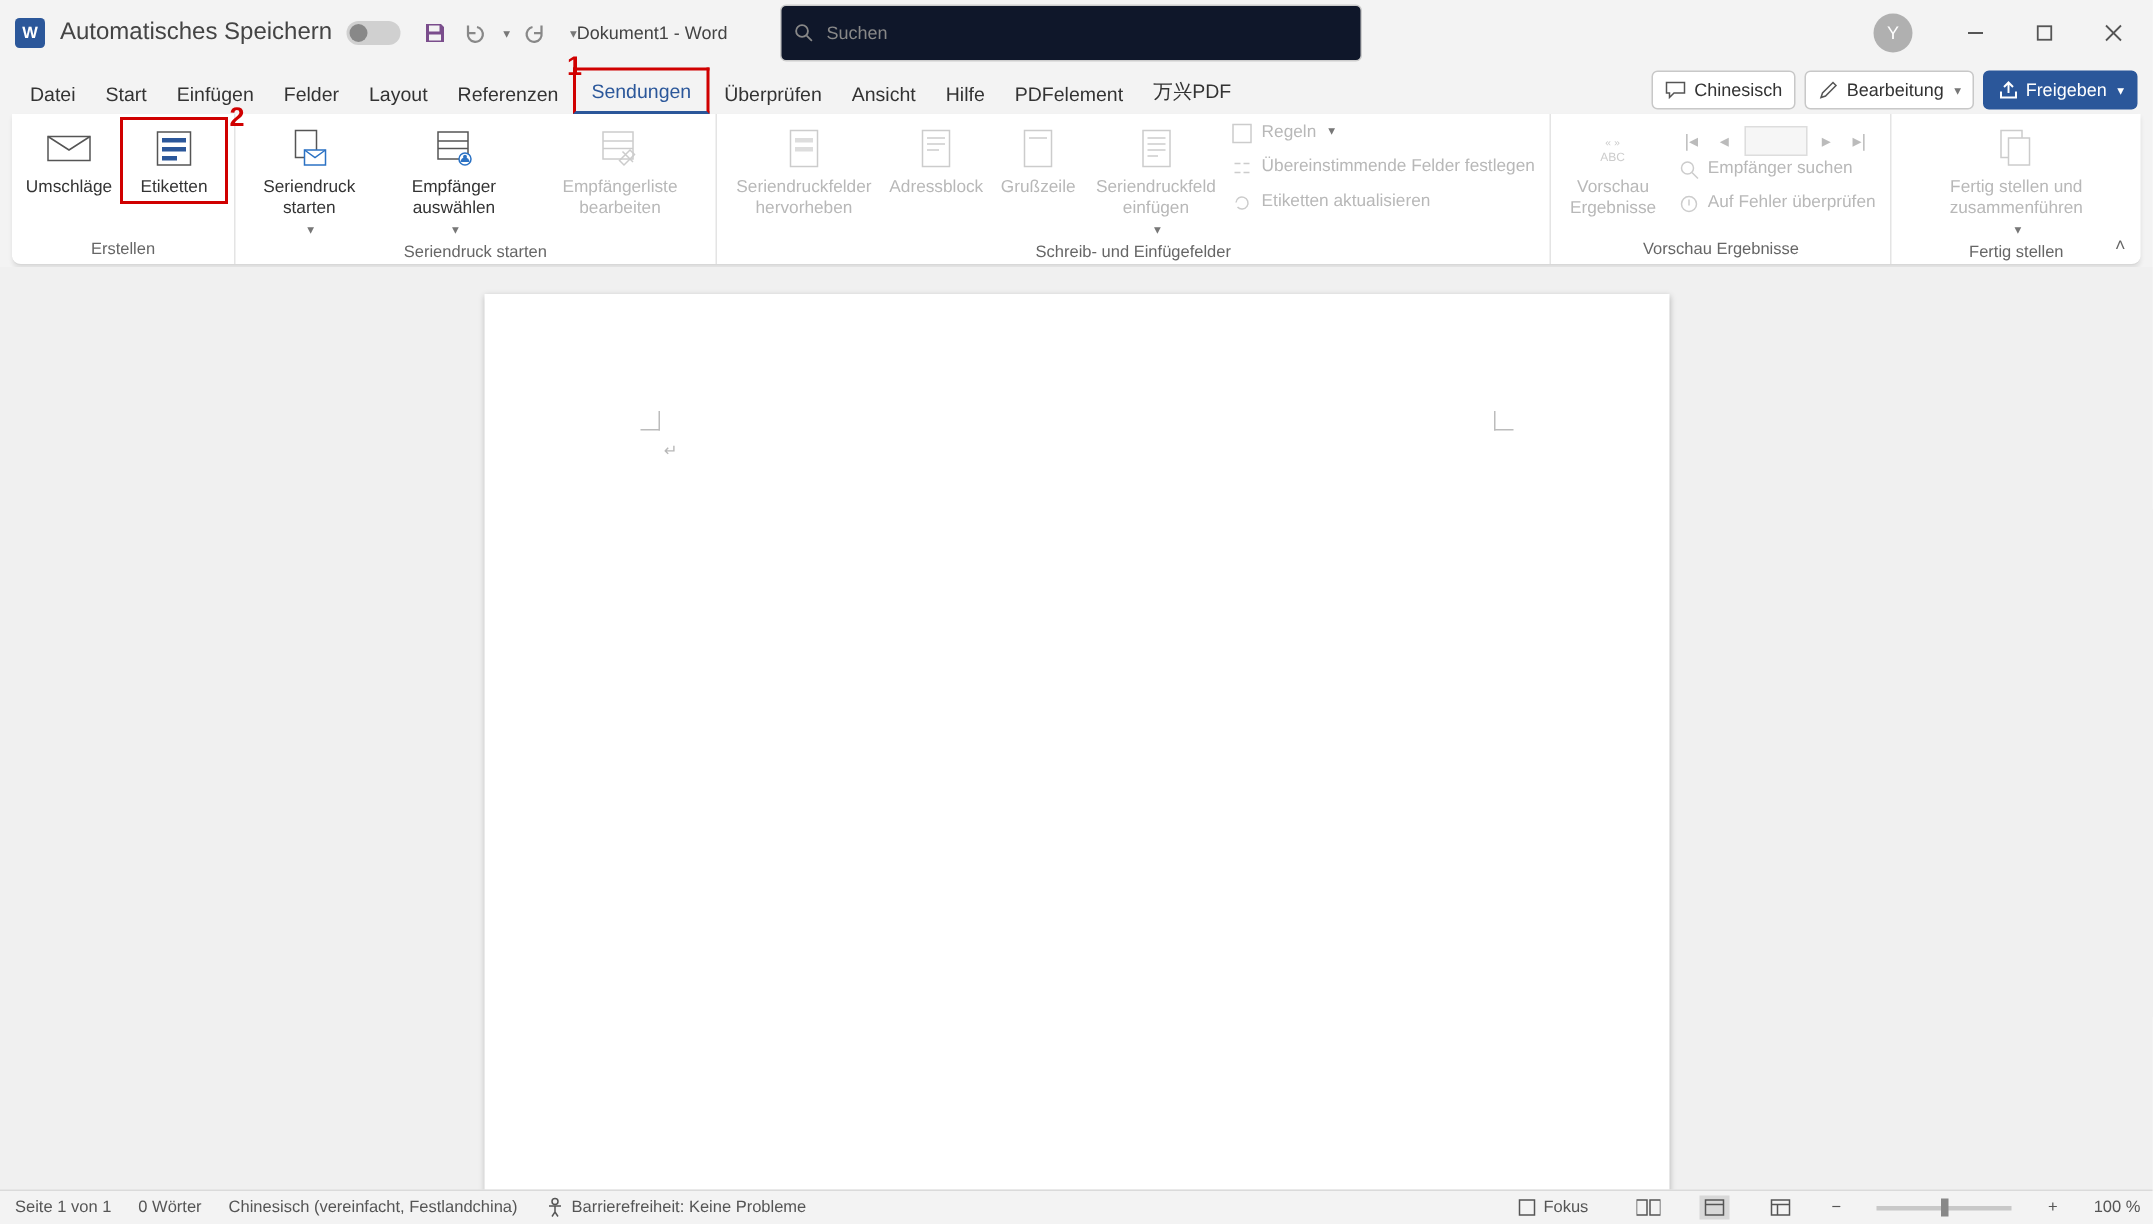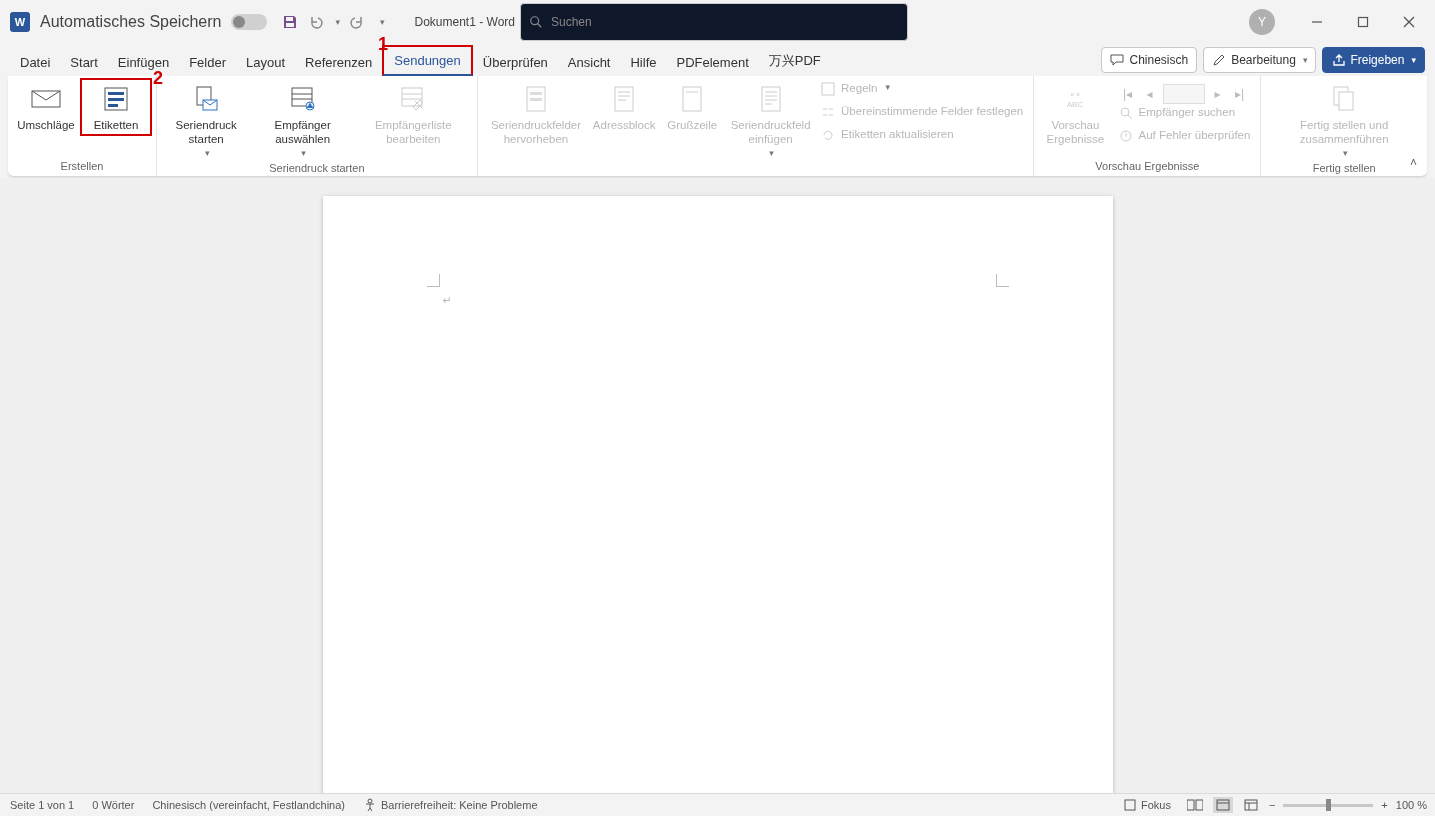--- a/index.html
+++ b/index.html
@@ -3,21 +3,21 @@
 <meta charset="utf-8">
 <style>
 html,body{margin:0;padding:0;width:1435px;height:816px;font-family:"Segoe UI",Arial,sans-serif;font-size:12px;color:#333;background:#f3f3f3;overflow:hidden}
 .titlebar{height:44px;background:#f3f3f3;display:flex;align-items:center;padding:0 6px;position:relative}
 .word-icon{width:20px;height:20px;background:#2b579a;border-radius:3px;display:flex;align-items:center;justify-content:center;color:#fff;font-weight:bold;font-size:11px;margin:0 10px 0 4px}
 .autosave-lbl{font-size:16px;color:#444}
 .toggle{width:36px;height:16px;border-radius:10px;background:#d0d0d0;margin:0 10px;position:relative}
 .toggle::after{content:"";position:absolute;width:12px;height:12px;border-radius:50%;background:#888;top:2px;left:2px}
 .qat{display:flex;align-items:center;gap:8px;margin-left:4px}
 .qat-btn{width:18px;height:18px;display:flex;align-items:center;justify-content:center;color:#7a4d8c;cursor:pointer}
-.doc-title{margin-left:30px;font-size:12px;color:#444}
+.doc-title{font-size:12px;color:#444}
 .searchbox{position:absolute;left:520px;width:370px;height:28px;border:1px solid #ccc;border-radius:4px;background:#0f172a;display:flex;align-items:center;padding:4px 8px;color:#888}
 .searchbox svg{margin-right:8px}
 .winbtns{position:absolute;right:4px;display:flex;align-items:center;gap:2px}
 .avatar{width:26px;height:26px;border-radius:50%;background:#b0b0b0;color:#fff;display:flex;align-items:center;justify-content:center;font-size:12px;margin-right:18px}
 .winbtn{width:44px;height:30px;display:flex;align-items:center;justify-content:center;color:#555}
 .tabsrow{height:32px;background:#f3f3f3;display:flex;align-items:flex-end;padding:0 10px;position:relative}
 .tab{padding:6px 10px;font-size:13px;color:#333;cursor:pointer}
 .tab.active{color:#2b579a;border-bottom:2px solid #2b579a}
 .redbox{border:2px solid #d00000}
 .annot{position:absolute;color:#d00000;font-weight:bold;font-size:18px;z-index:50}
@@ -36,21 +36,21 @@
 .smallbtn.disabled{color:#b8b8b8}
 .navset{display:flex;align-items:center;gap:4px;padding:6px 6px 0 6px}
 .navbtn{width:18px;height:18px;display:flex;align-items:center;justify-content:center;color:#bbb}
 .navbox{width:40px;height:18px;border:1px solid #ddd;background:#f6f6f6}
 .collapse-caret{position:absolute;right:10px;bottom:6px;color:#666;cursor:pointer}
 .docarea{position:absolute;top:178px;left:0;right:0;bottom:22px;background:#f0f0f0;overflow:hidden;display:flex;justify-content:center}
 .page{width:790px;height:1020px;background:#fff;margin-top:18px;box-shadow:0 1px 4px rgba(0,0,0,0.25);position:relative}
 .crop{position:absolute;border-color:#bcbcbc;border-style:solid}
 .statusbar{position:absolute;bottom:0;left:0;right:0;height:22px;background:#f3f3f3;border-top:1px solid #dadada;display:flex;align-items:center;font-size:11px;color:#555;padding:0 10px}
 .statusbar .seg{margin-right:18px;display:flex;align-items:center;gap:4px}
-.status-right{position:absolute;right:8px;display:flex;align-items:center;gap:8px}
+.status-right{position:absolute;right:8px;display:flex;align-items:center;gap:24px}
 .viewbtn{width:20px;height:16px;display:flex;align-items:center;justify-content:center;color:#555}
 .viewbtn.active{background:#d8d8d8}
 .slider{width:90px;height:3px;background:#c8c8c8;position:relative}
 .slider::after{content:"";position:absolute;width:5px;height:12px;background:#888;top:-5px;left:43px}
 svg{display:block}
 .chev{font-size:9px;color:#777;margin-left:2px}
 </style>
 </head>
 <body>
 
@@ -278,20 +278,21 @@
             <span>Übereinstimmende Felder festlegen</span>
           </div>
         <div class="smallbtn disabled">
             <svg width="14" height="14">
               <path d="M3 7a4 4 0 1 1 1 3" fill="none" stroke="#ccc"></path>
             </svg>
             <span>Etiketten aktualisieren</span>
           </div>
       </div>
     </div>
+    <div class="group-label">Schreib- und Einfügefelder</div>
   </div>
 
   <div class="group">
     <div class="group-body">
       <div class="bigbtn disabled">
         <div class="ic">
             <svg width="30" height="20">
               <text x="15" y="8" text-anchor="middle" font-size="7" fill="#ccc">« »</text>
               <text x="15" y="18" text-anchor="middle" font-size="8" fill="#ccc">ABC</text>
             </svg>

